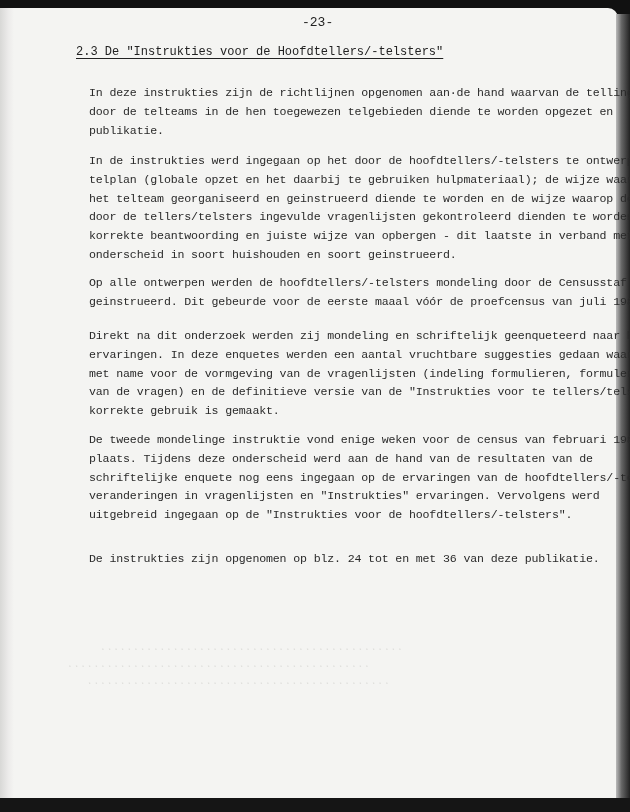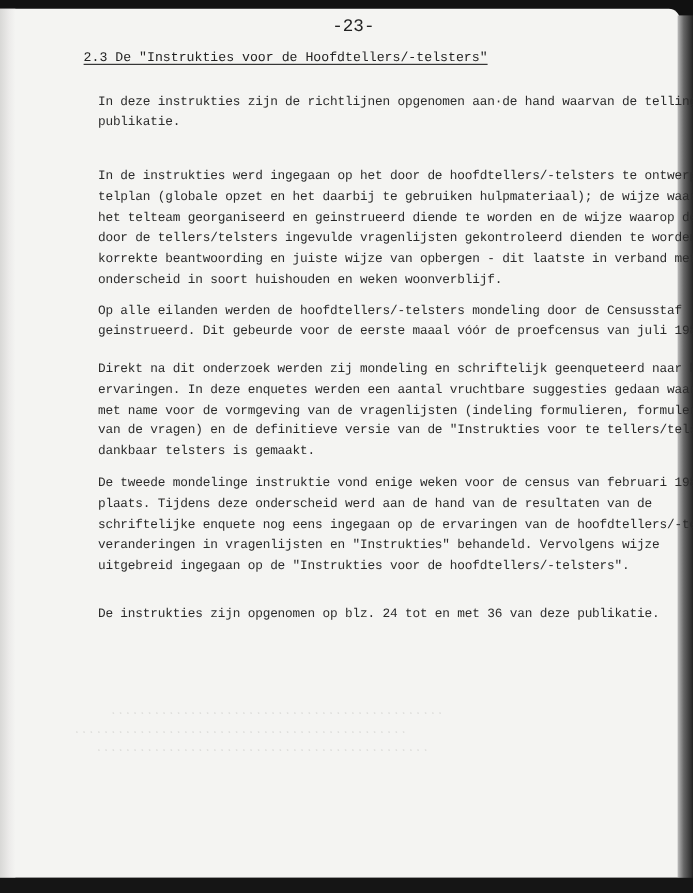--- a/index.html
+++ b/index.html
@@ -26,21 +26,21 @@
     position: absolute; left: 0; bottom: 0; width: 630px; height: 14px;
     background: #151515;
   }
   .bleed {
     position: absolute; color: #cfcfcc; font-size: 11px; line-height: 17px;
     white-space: pre; transform: scaleX(-1); opacity: 0.55;
     font-style: italic;
   }
   .pagenum {
     position: absolute; top: 15px; left: 302px;
-    font-size: 16px; color: #222;
+    font-size: 13px; color: #222;
   }
   .heading {
     position: absolute; top: 45px; left: 76px;
     font-size: 12px; color: #222;
     text-decoration: underline; text-underline-offset: 3px;
   }
   .para {
     position: absolute; left: 89px; width: 520px;
     font-size: 11.6px; line-height: 18.8px; color: #2a2a2a;
     letter-spacing: -0.15px;
@@ -60,48 +60,49 @@
    ..............................................   
         ..............................................   
      ..............................................    
 </div>
 
 <div class="pagenum">-23-</div>
 <div class="heading">2.3  De "Instrukties voor de Hoofdtellers/-telsters"</div>
 
 <div class="para" style="top:84px;">
   <span class="ln">In deze instrukties zijn de richtlijnen opgenomen aan·de hand waarvan de telling</span>
+  <span class="ln">door de telteams in de hen toegewezen telgebieden diende te worden opgezet en</span>
   <span class="ln">publikatie.</span>
 </div>
 
 <div class="para" style="top:152px;">
   <span class="ln">In de instrukties werd ingegaan op het door de hoofdtellers/-telsters te ontwerpen</span>
   <span class="ln">telplan (globale opzet en het daarbij te gebruiken hulpmateriaal); de wijze waarop</span>
   <span class="ln">het telteam georganiseerd en geinstrueerd diende te worden en de wijze waarop de</span>
   <span class="ln">door de tellers/telsters ingevulde vragenlijsten gekontroleerd dienden te worden op</span>
   <span class="ln">korrekte beantwoording en juiste wijze van opbergen - dit laatste in verband met het</span>
-  <span class="ln">onderscheid in soort huishouden en weken woonverblijf.</span>
+  <span class="ln">onderscheid in soort huishouden en soort geinstrueerd.</span>
 </div>
 
 <div class="para" style="top:274px;">
-  <span class="ln">Op alle eilanden werden de hoofdtellers/-telsters mondeling door de Censusstaf</span>
+  <span class="ln">Op alle ontwerpen werden de hoofdtellers/-telsters mondeling door de Censusstaf</span>
   <span class="ln">geinstrueerd. Dit gebeurde voor de eerste maaal vóór de proefcensus van juli 1980.</span>
 </div>
 
 <div class="para" style="top:327px;">
   <span class="ln">Direkt na dit onderzoek werden zij mondeling en schriftelijk geenqueteerd naar hun</span>
   <span class="ln">ervaringen. In deze enquetes werden een aantal vruchtbare suggesties gedaan waarvan</span>
   <span class="ln">met name voor de vormgeving van de vragenlijsten (indeling formulieren, formulering</span>
   <span class="ln">van de vragen) en de definitieve versie van de "Instrukties voor te tellers/telsters"</span>
-  <span class="ln">dankbaar telsters is gemaakt.</span>
+  <span class="ln">korrekte gebruik is gemaakt.</span>
 </div>
 
 <div class="para" style="top:431px;">
   <span class="ln">De tweede mondelinge instruktie vond enige weken voor de census van februari 1981</span>
   <span class="ln">plaats. Tijdens deze onderscheid werd aan de hand van de resultaten van de</span>
   <span class="ln">schriftelijke enquete nog eens ingegaan op de ervaringen van de hoofdtellers/-telsters</span>
-  <span class="ln">veranderingen in vragenlijsten en "Instrukties" behandeld. Vervolgens wijze</span>
+  <span class="ln">veranderingen in vragenlijsten en "Instrukties" ervaringen. Vervolgens werd</span>
   <span class="ln">uitgebreid ingegaan op de "Instrukties voor de hoofdtellers/-telsters".</span>
 </div>
 
 <div class="para" style="top:550px;">
   <span class="ln">De instrukties zijn opgenomen op blz. 24 tot en met 36 van deze publikatie.</span>
 </div>
 
 </body></html>

